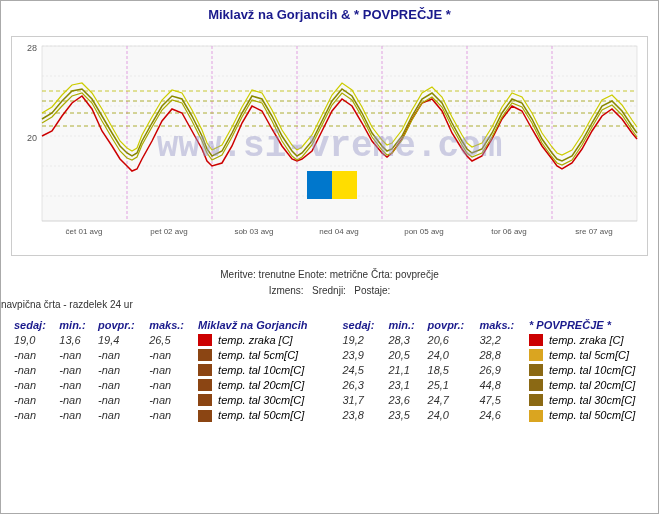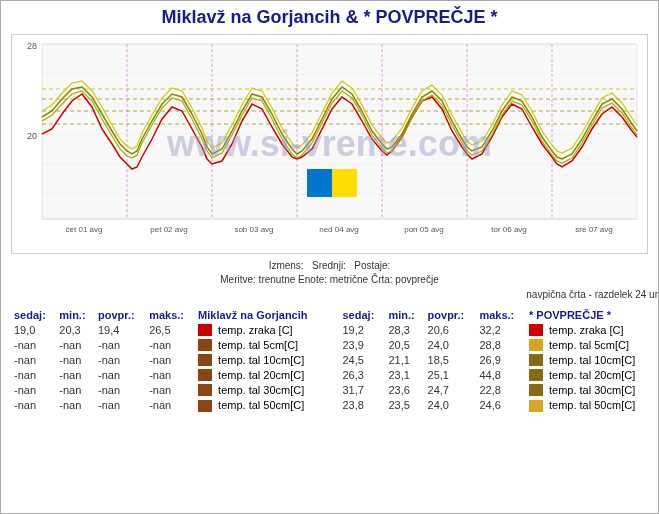--- a/index.html
+++ b/index.html
@@ -14,73 +14,75 @@
     }
     #container {
       width: 659px;
       height: 514px;
       border: 1px solid #aaa;
       display: flex;
       flex-direction: column;
     }
     #chart-title {
       text-align: center;
-      font-size: 18px;
+      font-size: 13px;
       font-weight: bold;
       color: #1a1a8c;
       padding: 6px 0 2px 0;
     }
     #chart-area {
       position: relative;
       flex: 0 0 220px;
       background: #fff;
-      margin: 4px 10px;
+      margin: 12px 10px;
       border: 1px solid #ccc;
       overflow: hidden;
     }
     #chart-svg {
       width: 100%;
       height: 100%;
     }
     #watermark {
       position: absolute;
       top: 50%;
       left: 50%;
       transform: translate(-50%, -50%);
       font-size: 36px;
       font-weight: bold;
       color: rgba(150,150,200,0.45);
       white-space: nowrap;
       pointer-events: none;
       z-index: 10;
+      font-family: Liberation Mono, monospace;
     }
     #chart-subtitle {
       text-align: center;
       font-size: 10px;
       color: #333;
       padding: 2px 0;
     }
     #chart-info {
       text-align: center;
       font-size: 10px;
       color: #333;
       padding: 1px 0 3px 0;
     }
     #navpicna {
-      text-align: right;
+      text-align: left;
       font-size: 10px;
       color: #333;
       padding: 1px 0 4px 0;
     }
     #data-tables {
       display: flex;
       flex-direction: row;
       gap: 10px;
       padding: 4px 0 4px 10px;
       flex: 1;
+      font-style: italic;
     }
     .data-section {
       flex: 1;
     }
     .data-table {
       width: 100%;
       border-collapse: collapse;
       font-size: 11px;
     }
     .data-table th {
@@ -167,43 +169,43 @@
 
       <rect x="295" y="130" width="25" height="28" fill="#00aaee"></rect>
       <rect x="320" y="143" width="25" height="15" fill="#ffdd00"></rect>
       <polygon points="295,130 320,130 320,158 295,158" fill="#0077cc"></polygon>
       <polygon points="320,130 345,130 345,143 320,143" fill="#ffdd00"></polygon>
     </svg>
     
     <div id="watermark">www.si-vreme.com</div>
   </div>
 
+  <div id="chart-info">Meritve: trenutne  Enote: metrične  Črta: povprečje</div>
   <div id="chart-subtitle">
     <span>Izmens:&nbsp;&nbsp;&nbsp;Srednji:&nbsp;&nbsp;&nbsp;Postaje:</span>
   </div>
-  <div id="chart-info">Meritve: trenutne  Enote: metrične  Črta: povprečje</div>
   <div id="navpicna">navpična črta - razdelek 24 ur</div>
 
   <div id="data-tables">
 
     <div class="data-section">
       <table class="data-table">
         <thead>
           <tr>
             <th>sedaj:</th>
             <th>min.:</th>
             <th>povpr.:</th>
             <th>maks.:</th>
             <th colspan="2" class="section-title">Miklavž na Gorjancih</th>
           </tr>
         </thead>
         <tbody id="table1-body">
         <tr>
       <td>19,0</td>
-      <td>20,3</td>
+      <td>13,6</td>
       <td>19,4</td>
       <td>26,5</td>
       <td class="legend-cell">
         <span class="legend-box" style="background:#cc0000;"></span>
       </td>
       <td class="col-label">temp. zraka [C]</td>
     </tr>
             <tr>
       <td>-nan</td>
       <td>-nan</td>
@@ -307,21 +309,21 @@
       <td>44,8</td>
       <td class="legend-cell">
         <span class="legend-box" style="background:#8B6914;"></span>
       </td>
       <td class="col-label">temp. tal 20cm[C]</td>
     </tr>
             <tr>
       <td>31,7</td>
       <td>23,6</td>
       <td>24,7</td>
-      <td>22,8</td>
+      <td>47,5</td>
       <td class="legend-cell">
         <span class="legend-box" style="background:#8B6914;"></span>
       </td>
       <td class="col-label">temp. tal 30cm[C]</td>
     </tr>
             <tr>
       <td>23,8</td>
       <td>23,5</td>
       <td>24,0</td>
       <td>24,6</td>

